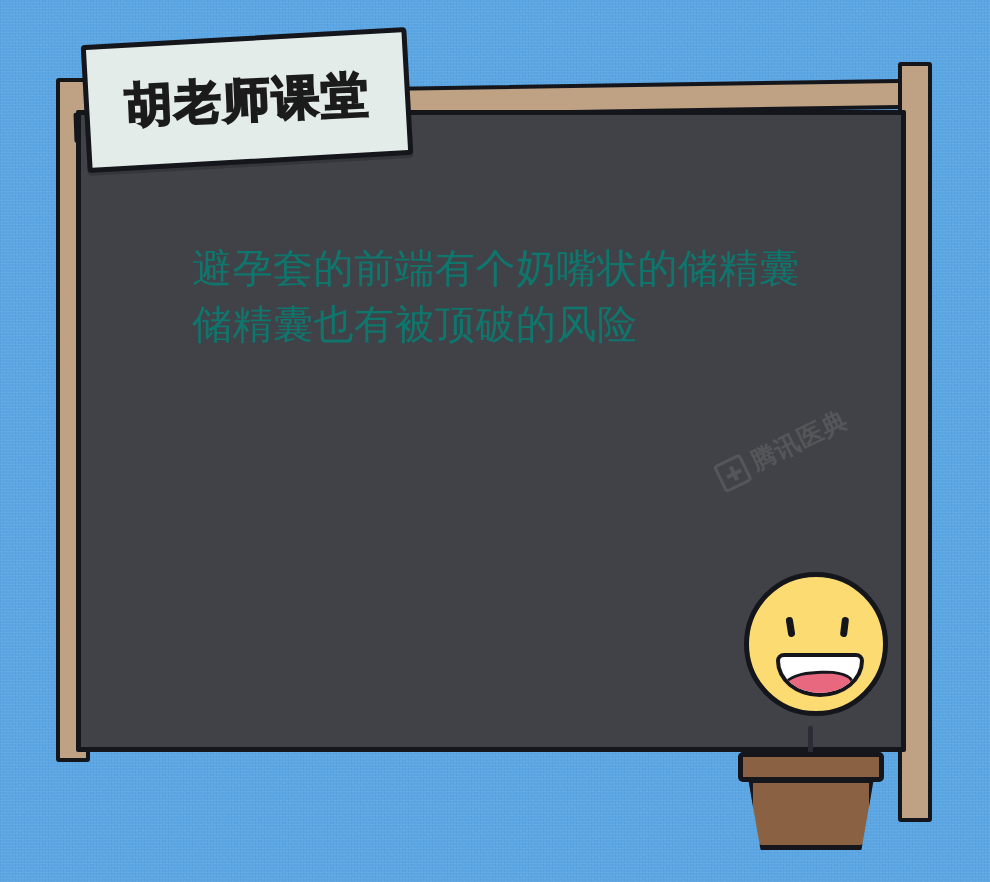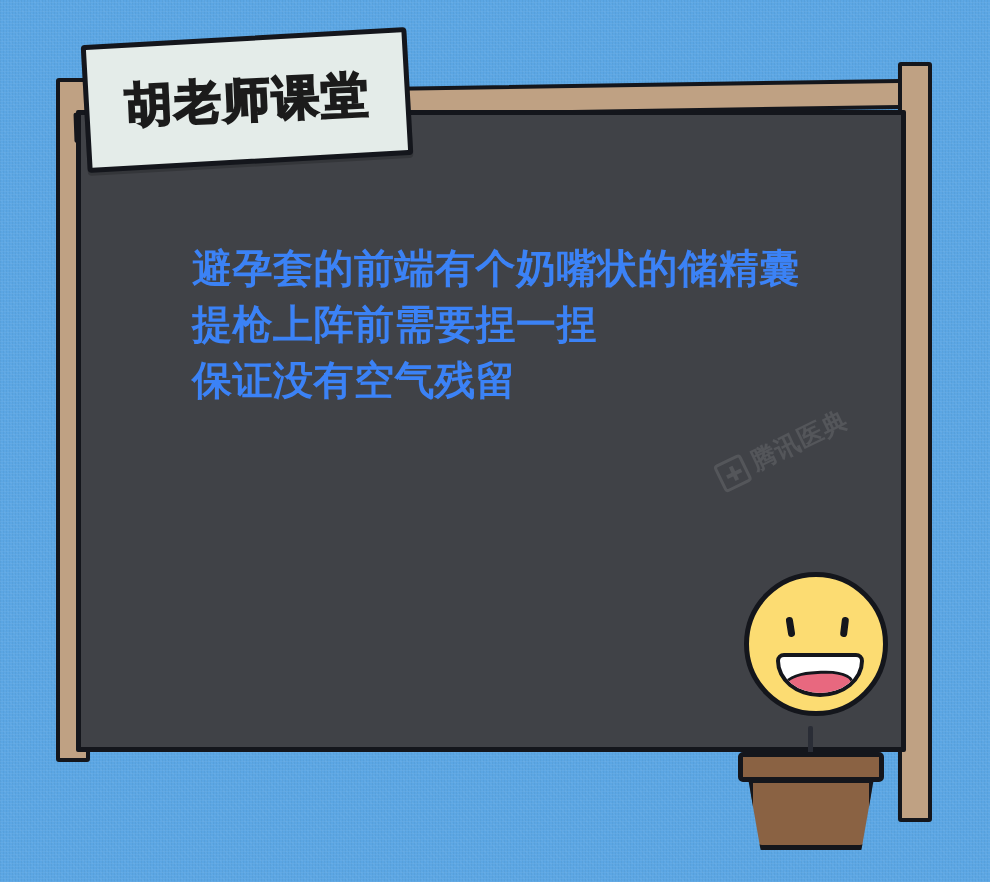--- a/index.html
+++ b/index.html
@@ -107,23 +107,23 @@
   }
 
   
   .board-text {
     position: absolute;
     left: 192px;
     top: 240px;
     width: 640px;
   }
   .board-line {
-    color: #3b82f6;
+    color: #0f766e;
     font-size: 40px;
-    font-weight: 700;
+    font-weight: 400;
     line-height: 56px;
     white-space: nowrap;
     letter-spacing: .5px;
   }
 
   
   .watermark {
     position: absolute;
     left: 712px;
     top: 432px;
@@ -279,22 +279,21 @@
 
   <div class="board"></div>
 
   <div class="watermark">
     <div class="wm-badge"></div>
     <div class="wm-text">腾讯医典</div>
   </div>
 
   <div class="board-text">
     <div class="board-line">避孕套的前端有个奶嘴状的储精囊</div>
-    <div class="board-line">提枪上阵前需要捏一捏</div>
-    <div class="board-line">保证没有空气残留</div>
+    <div class="board-line">储精囊也有被顶破的风险</div>
   </div>
 
   <div class="sign">
     <div class="sign-text">胡老师课堂</div>
   </div>
 
   <div class="flower">
     <div class="petals">
         <div class="petal" style="transform: rotate(0deg) translateY(-46px);"></div>
         <div class="petal" style="transform: rotate(25.7143deg) translateY(-46px);"></div>

